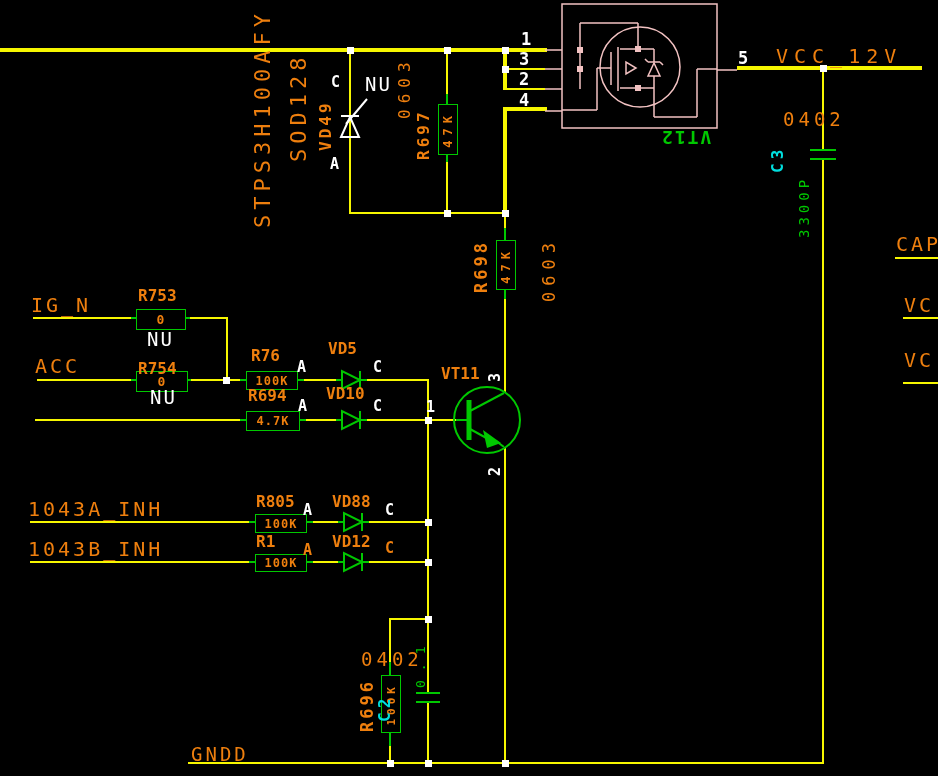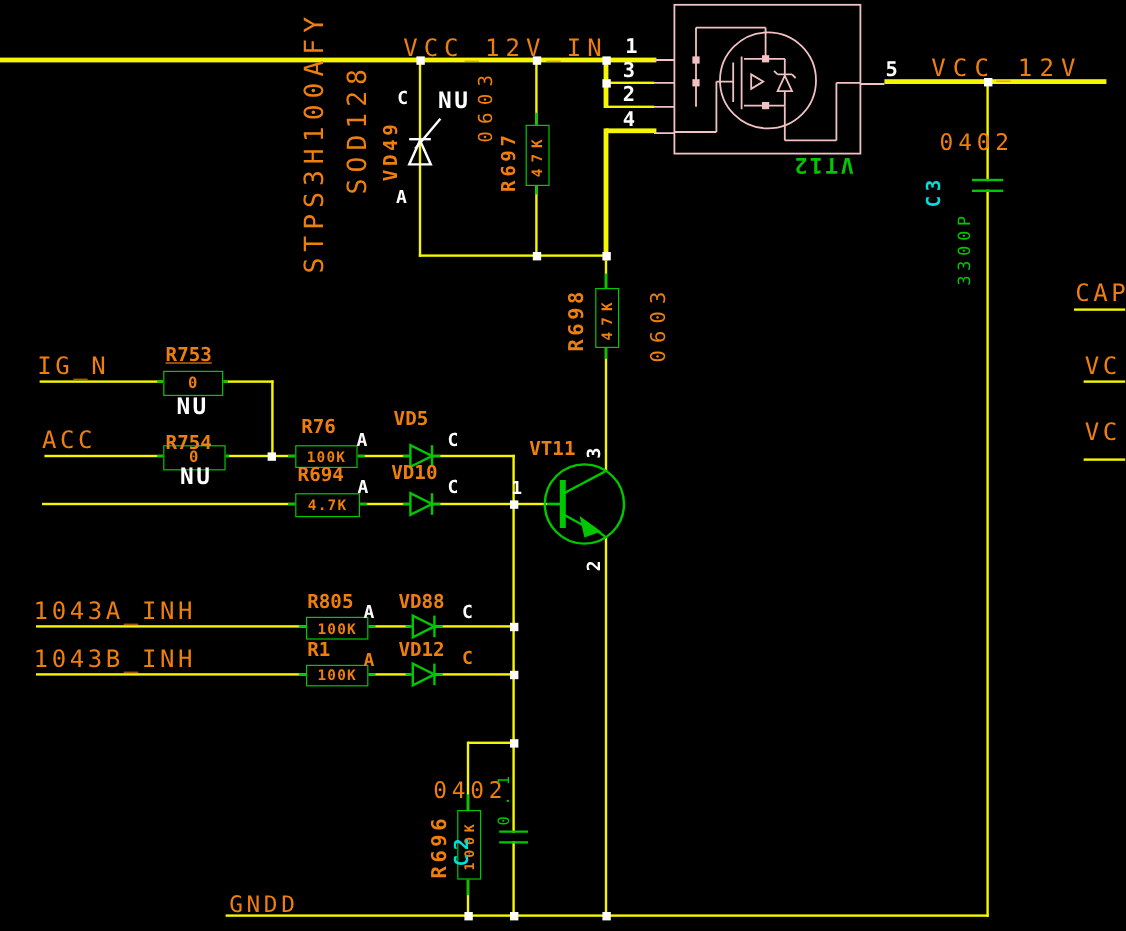--- a/index.html
+++ b/index.html
@@ -2,21 +2,21 @@
 <html><head>
 <meta charset="utf-8">
 <style>
   html,body{margin:0;padding:0;background:#000;}
   #canvas{position:relative;width:938px;height:776px;background:#000;overflow:hidden;
           font-family:"DejaVu Sans Mono","Liberation Mono",monospace;}
   .w{position:absolute;background:#f6f600;}
   .gl{position:absolute;background:#00c800;}
   .dot{position:absolute;width:7px;height:7px;background:#fff;}
   .t{position:absolute;color:#ee7f0e;white-space:nowrap;line-height:1;}
-  .wht{color:#ffffff;font-weight:bold;} .grn{color:#00c800;} .cyn{color:#00dede;}
+  .wht{color:#ffffff;} .grn{color:#00c800;} .cyn{color:#00dede;}
   .b{font-weight:bold;}
   .net{font-size:20px;letter-spacing:3px;}
   .des{font-size:16px;font-weight:bold;}
   .vt{writing-mode:vertical-rl;transform:rotate(180deg);}
   .box{position:absolute;border:1px solid #00c800;background:#000;display:flex;
        align-items:center;justify-content:center;}
   .val{color:#ee7f0e;font-weight:bold;font-size:13px;letter-spacing:1px;}
   svg{position:absolute;left:0;top:0;}
 </style>
 </head>
@@ -195,21 +195,20 @@
   <div class="dot" style="left:820px;top:65px;"></div>
   <div class="dot" style="left:223px;top:377px;"></div>
   <div class="dot" style="left:425px;top:417px;"></div>
   <div class="dot" style="left:425px;top:519px;"></div>
   <div class="dot" style="left:425px;top:559px;"></div>
   <div class="dot" style="left:425px;top:616px;"></div>
   <div class="dot" style="left:387px;top:760px;"></div>
   <div class="dot" style="left:425px;top:760px;"></div>
   <div class="dot" style="left:502px;top:760px;"></div>
 
-  <div class="t net" style="left:336px;top:30px;letter-spacing:5px;">VCC_12V_IN</div>
   <div class="t net" style="left:776px;top:46px;letter-spacing:6px;">VCC_12V</div>
   <div class="t net" style="left:31px;top:295px;">IG_N</div>
   <div class="t net" style="left:35px;top:356px;">ACC</div>
   <div class="t net" style="left:28px;top:499px;">1043A_INH</div>
   <div class="t net" style="left:28px;top:539px;">1043B_INH</div>
   <div class="t net" style="left:191px;top:745px;font-size:19px;">GNDD</div>
   <div class="t net" style="left:896px;top:234px;">CAP</div>
   <div class="t net" style="left:904px;top:295px;">VC</div>
   <div class="t net" style="left:904px;top:350px;">VC</div>
 
@@ -231,21 +230,21 @@
   <div class="t wht b" style="left:738px;top:50px;font-size:17px;">5</div>
   <div class="t grn b" style="left:660px;top:128px;font-size:18px;letter-spacing:2px;transform:rotate(180deg);">VT12</div>
 
   <div class="t" style="left:783px;top:110px;font-size:19px;letter-spacing:4px;">0402</div>
   <div class="t vt cyn b" style="left:770px;top:139px;height:34px;font-size:16px;letter-spacing:4px;">C3</div>
   <div class="t vt grn" style="left:797px;top:172px;height:66px;font-size:14px;letter-spacing:4px;">3300P</div>
 
   <div class="t vt des" style="left:473px;top:239px;height:54px;font-size:17px;letter-spacing:3px;">R698</div>
   <div class="t vt" style="left:541px;top:228px;height:74px;font-size:17px;letter-spacing:6px;">0603</div>
 
-  <div class="t des" style="left:138px;top:288px;text-decoration:underline;">R753</div>
+  <div class="t des" style="left:138px;top:288px;">R753</div>
   <div class="t wht" style="left:147px;top:330px;font-size:19px;letter-spacing:2px;">NU</div>
   <div class="t des" style="left:138px;top:350px;margin-top:11px;">R754</div>
   <div class="t wht" style="left:150px;top:388px;font-size:19px;letter-spacing:2px;">NU</div>
 
   <div class="t des" style="left:251px;top:348px;">R76</div>
   <div class="t wht b" style="left:297px;top:360px;font-size:15px;">A</div>
   <div class="t des" style="left:328px;top:341px;">VD5</div>
   <div class="t wht b" style="left:373px;top:360px;font-size:15px;">C</div>
 
   <div class="t des" style="left:248px;top:388px;">R694</div>

